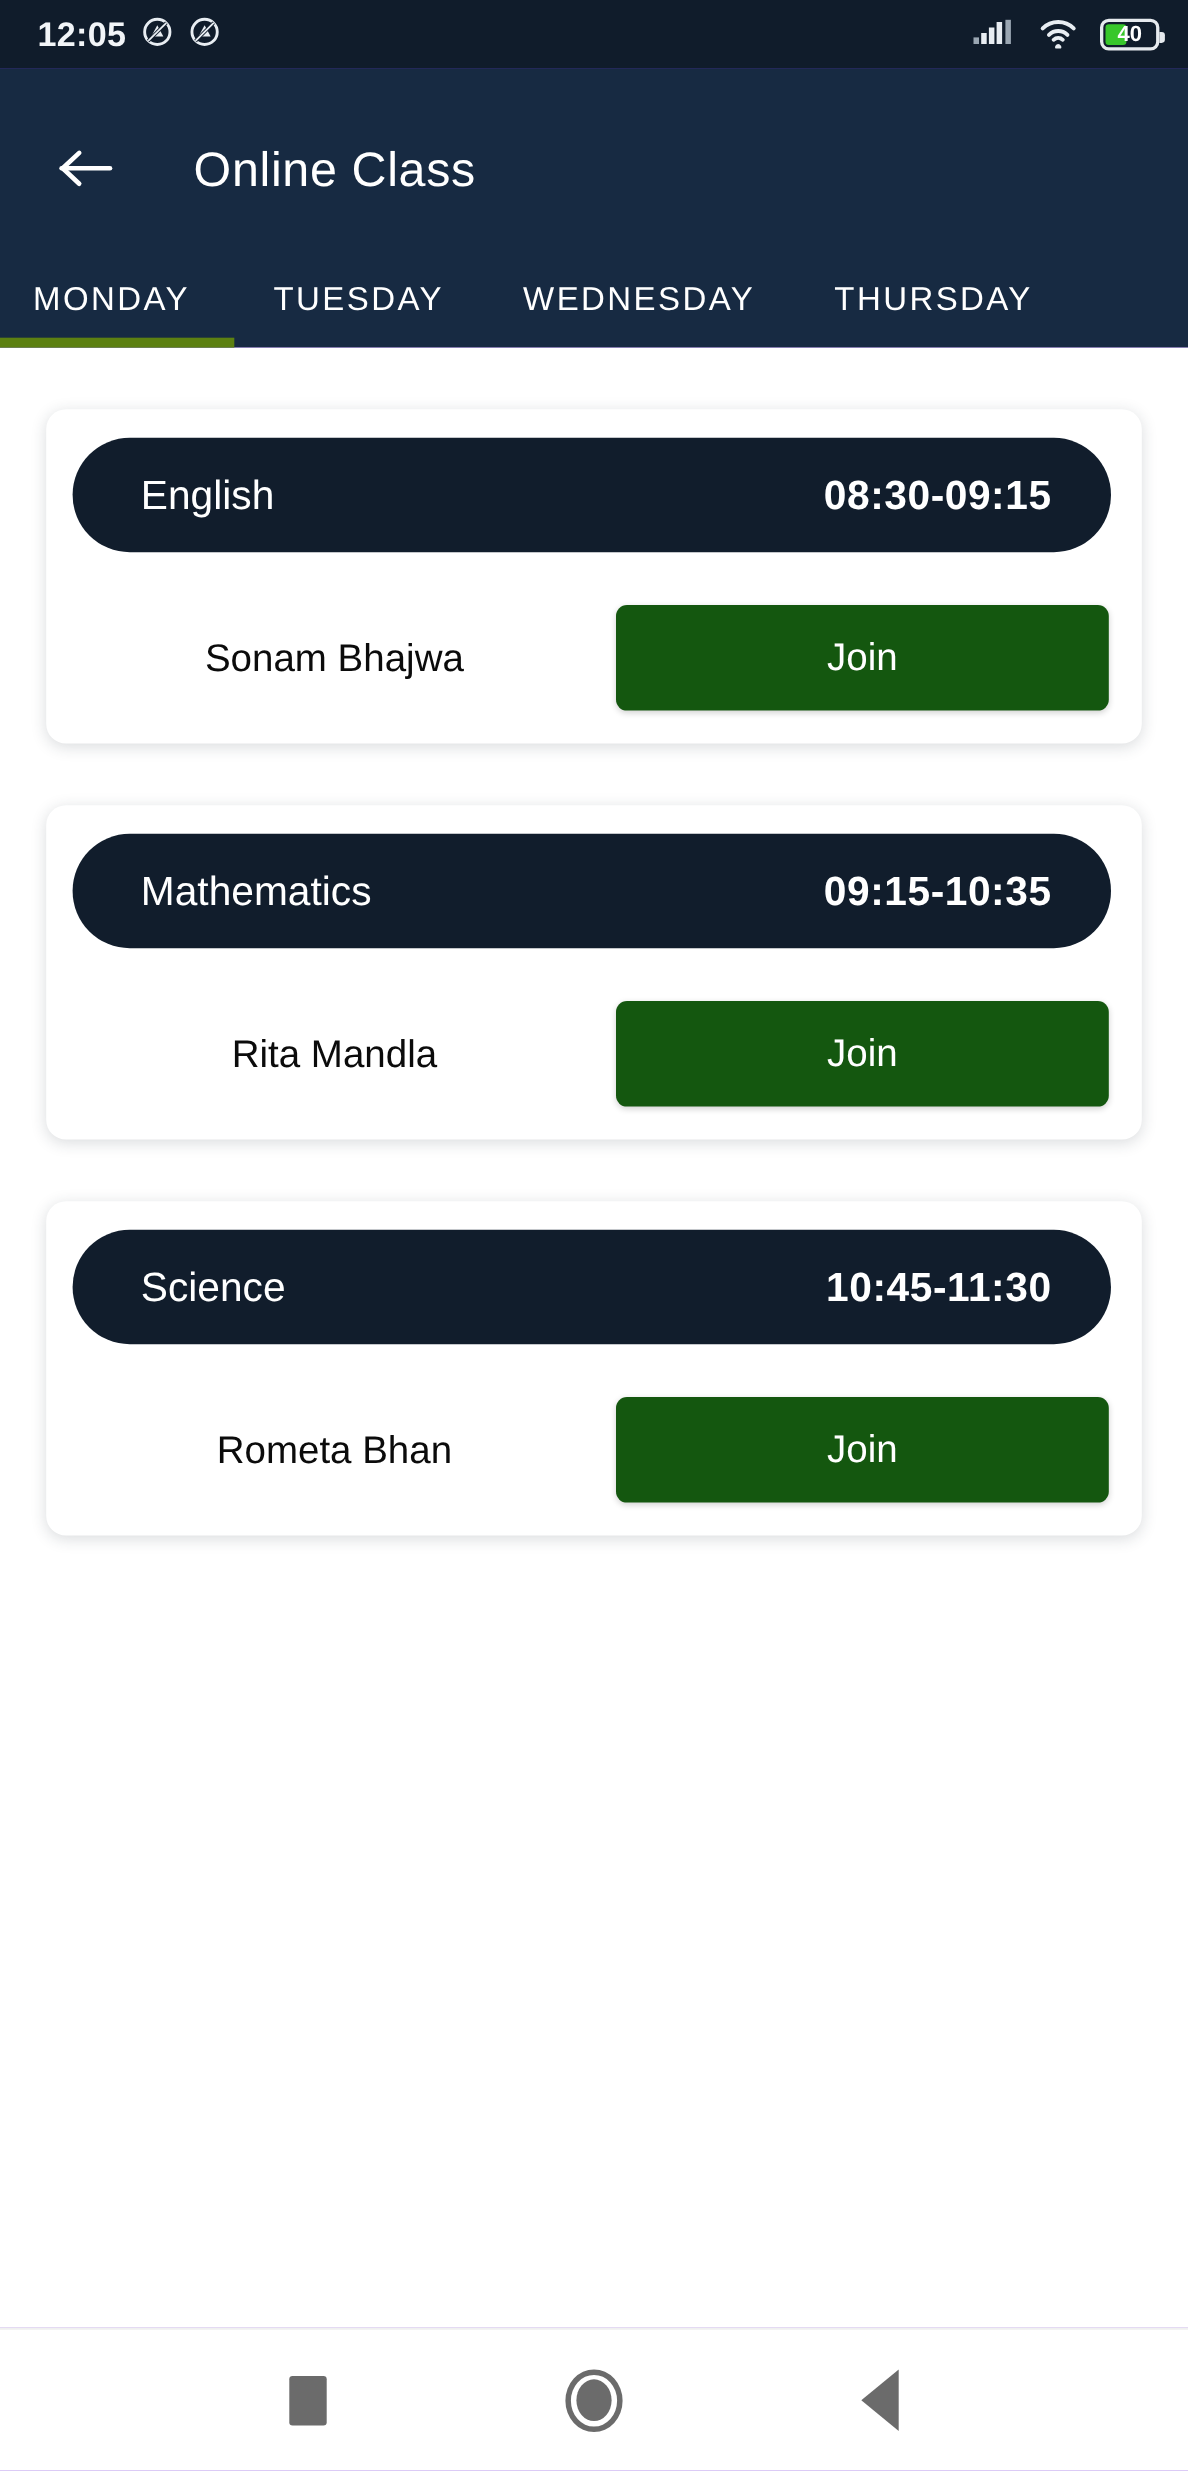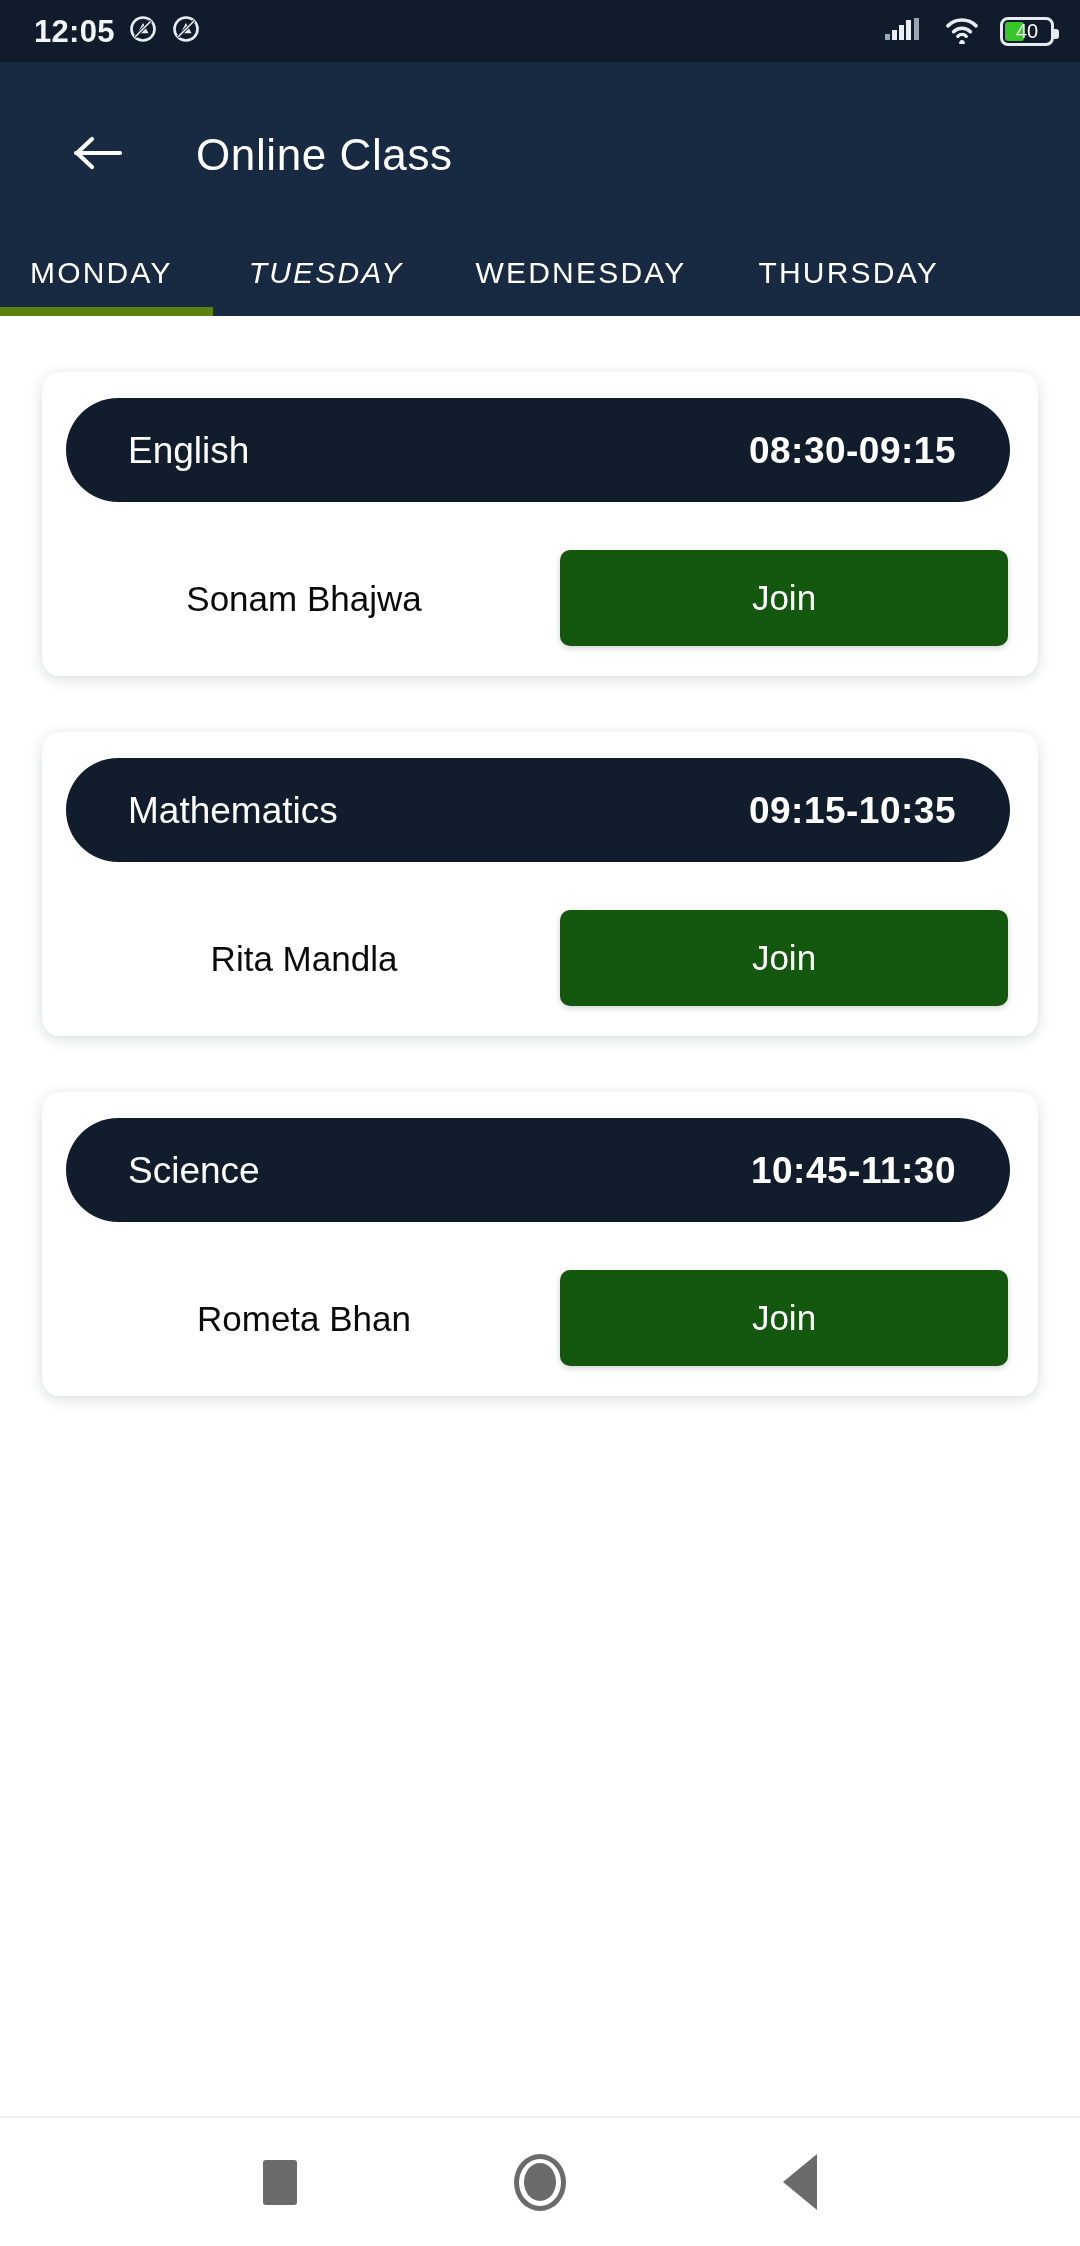--- a/index.html
+++ b/index.html
@@ -83,36 +83,36 @@
     width: 40%;
     background: #38c72b;
     border-radius: 3px;
   }
   .battery-text {
     position: relative;
     width: 100%;
     text-align: center;
     color: #ffffff;
     font-size: 20px;
-    font-weight: normal;
+    font-weight: bold;
     line-height: 1;
     z-index: 2;
   }
 
   
   .app-bar {
     background: #172a42;
     flex: 0 0 auto;
     padding-top: 50px;
   }
   .app-bar-top {
     display: flex;
     align-items: center;
     height: 86px;
-    padding-left: 60px;
+    padding-left: 40px;
   }
   .back-button {
     width: 78px;
     height: 78px;
     display: flex;
     align-items: center;
     justify-content: center;
     cursor: pointer;
     flex: 0 0 auto;
   }
@@ -341,21 +341,21 @@
         </span>
       </div>
       <span class="app-title">Online Class</span>
     </div>
 
     <div class="tab-bar">
       <div class="tab is-active" style="padding:0 40px 0 30px;">
         <span class="tab-label">MONDAY</span>
         <span class="tab-indicator"></span>
       </div>
-      <div class="tab" style="padding:0 36px;font-style:italic;">
+      <div class="tab" style="padding:0 36px;">
         <span class="tab-label">TUESDAY</span>
       </div>
       <div class="tab" style="padding:0 36px;">
         <span class="tab-label">WEDNESDAY</span>
       </div>
       <div class="tab" style="padding:0 36px;">
         <span class="tab-label">THURSDAY</span>
       </div>
     </div>
   </div>

